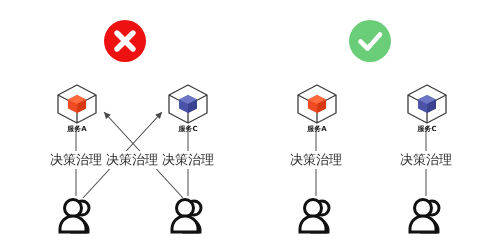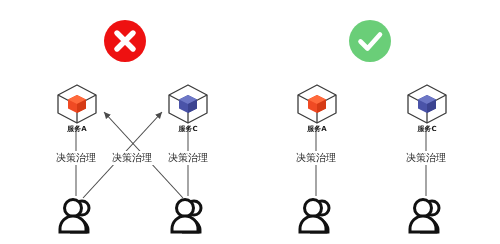--- a/index.html
+++ b/index.html
@@ -29,21 +29,21 @@
     font-size:7px;
     color:#1a1a1a;
     letter-spacing:0px;
     white-space:nowrap;
     text-align:center;
     font-weight:700;
     transform:translateX(-50%);
   }
   .gov-label{
     position:absolute;
-    font-size:10px;
+    font-size:13px;
     color:#2b2b2b;
     white-space:nowrap;
     text-align:right;
     background:#ffffff;
     padding:0 2px;
     transform:translateX(-50%);
   }
 
   
   #wires{position:absolute;left:0;top:0;width:500px;height:244px;pointer-events:none;}

